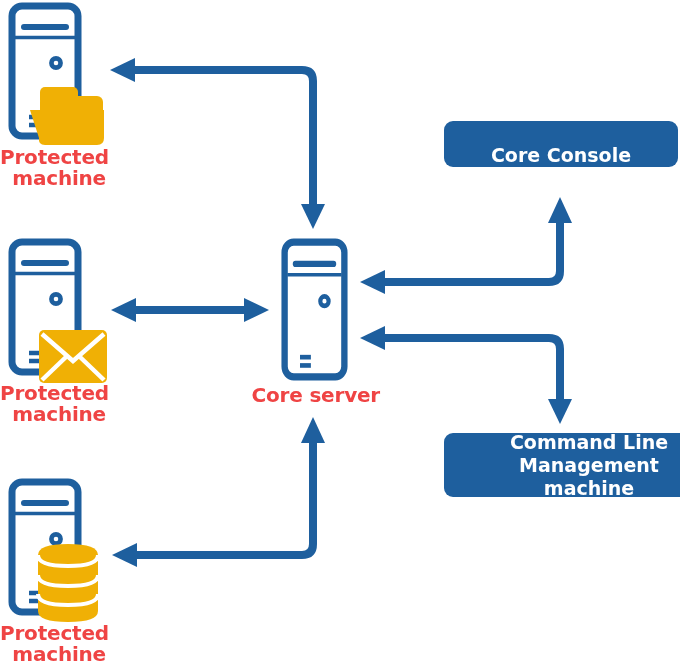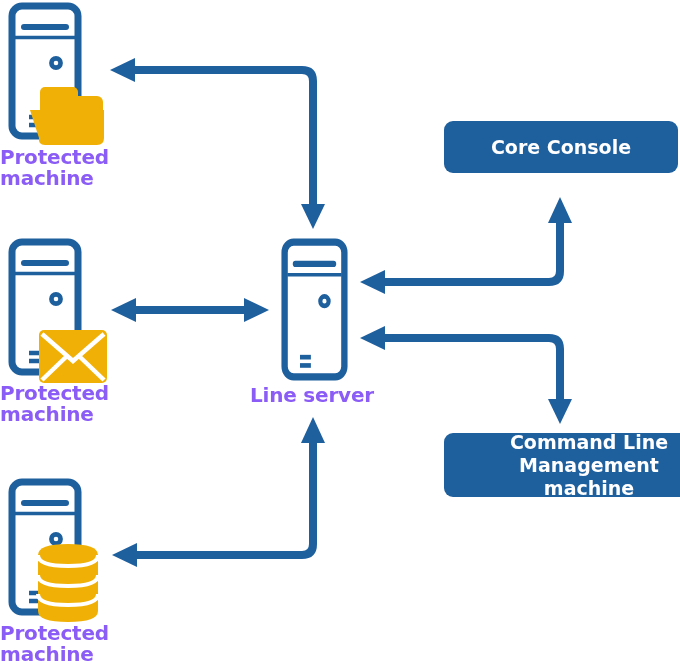--- a/index.html
+++ b/index.html
@@ -7,43 +7,43 @@
     position:relative;
     width:680px;height:671px;
     background:#fff;
     font-family:"DejaVu Sans","Liberation Sans",sans-serif;
     overflow:hidden;
   }
   .abs{position:absolute;}
   svg{display:block;}
   .node-label{
     position:absolute;
-    text-align:left;
+    text-align:right;
     font-weight:bold;
     font-size:20px;
     line-height:21px;
-    color:#8b5cf6;
+    color:#ef4444;
     letter-spacing:-0.2px;
   }
   .app-box{
     position:absolute;
     left:444px;
     width:234px;
     background:#1E5F9E;
     border-radius:9px;
     color:#ffffff;
     font-weight:bold;
     font-size:19px;
     line-height:23px;
     text-align:center;
     display:flex;
     flex-direction:column;
     justify-content:center;
   }
-  .box-console{top:121px;height:52px;}
+  .box-console{top:121px;height:46px;justify-content:flex-end;}
   .box-cli{top:433px;height:64px;padding-left:28px;}
 </style>
 </head>
 <body>
 
 <div class="canvas">
 
   <svg class="abs" style="left:0;top:0" width="680" height="671" viewBox="0 0 680 671">
     <g stroke="#1E5F9E" stroke-width="8" fill="none">
       <path d="M133,70 H302 Q313,70 313,81 V205"></path>
@@ -130,21 +130,21 @@
 
   <div class="abs" style="left:250px;top:236px;width:130px;height:175px">
     <svg class="abs" style="left:31px;top:2px" width="67" height="143" viewBox="0 0 74 138" preserveAspectRatio="none">
       <rect x="4" y="4" width="66" height="130" rx="10" fill="#fff" stroke="#1E5F9E" stroke-width="7"></rect>
       <line x1="16" y1="25" x2="58" y2="25" stroke="#1E5F9E" stroke-width="6" stroke-linecap="round"></line>
       <line x1="7" y1="35.5" x2="67" y2="35.5" stroke="#1E5F9E" stroke-width="3.5"></line>
       <circle cx="48" cy="61" r="4.6" fill="#fff" stroke="#1E5F9E" stroke-width="4.6"></circle>
       <line x1="21" y1="115" x2="33" y2="115" stroke="#1E5F9E" stroke-width="4.5"></line>
       <line x1="21" y1="123" x2="33" y2="123" stroke="#1E5F9E" stroke-width="4.5"></line>
     </svg>
-    <div class="node-label" style="left:0;top:149px;width:130px">Line server</div>
+    <div class="node-label" style="left:0;top:149px;width:130px">Core server</div>
   </div>
 
   <div class="app-box box-console">
     <div>Core Console</div>
   </div>
 
   <div class="app-box box-cli">
     <div>Command Line</div>
     <div>Management machine</div>
   </div>

